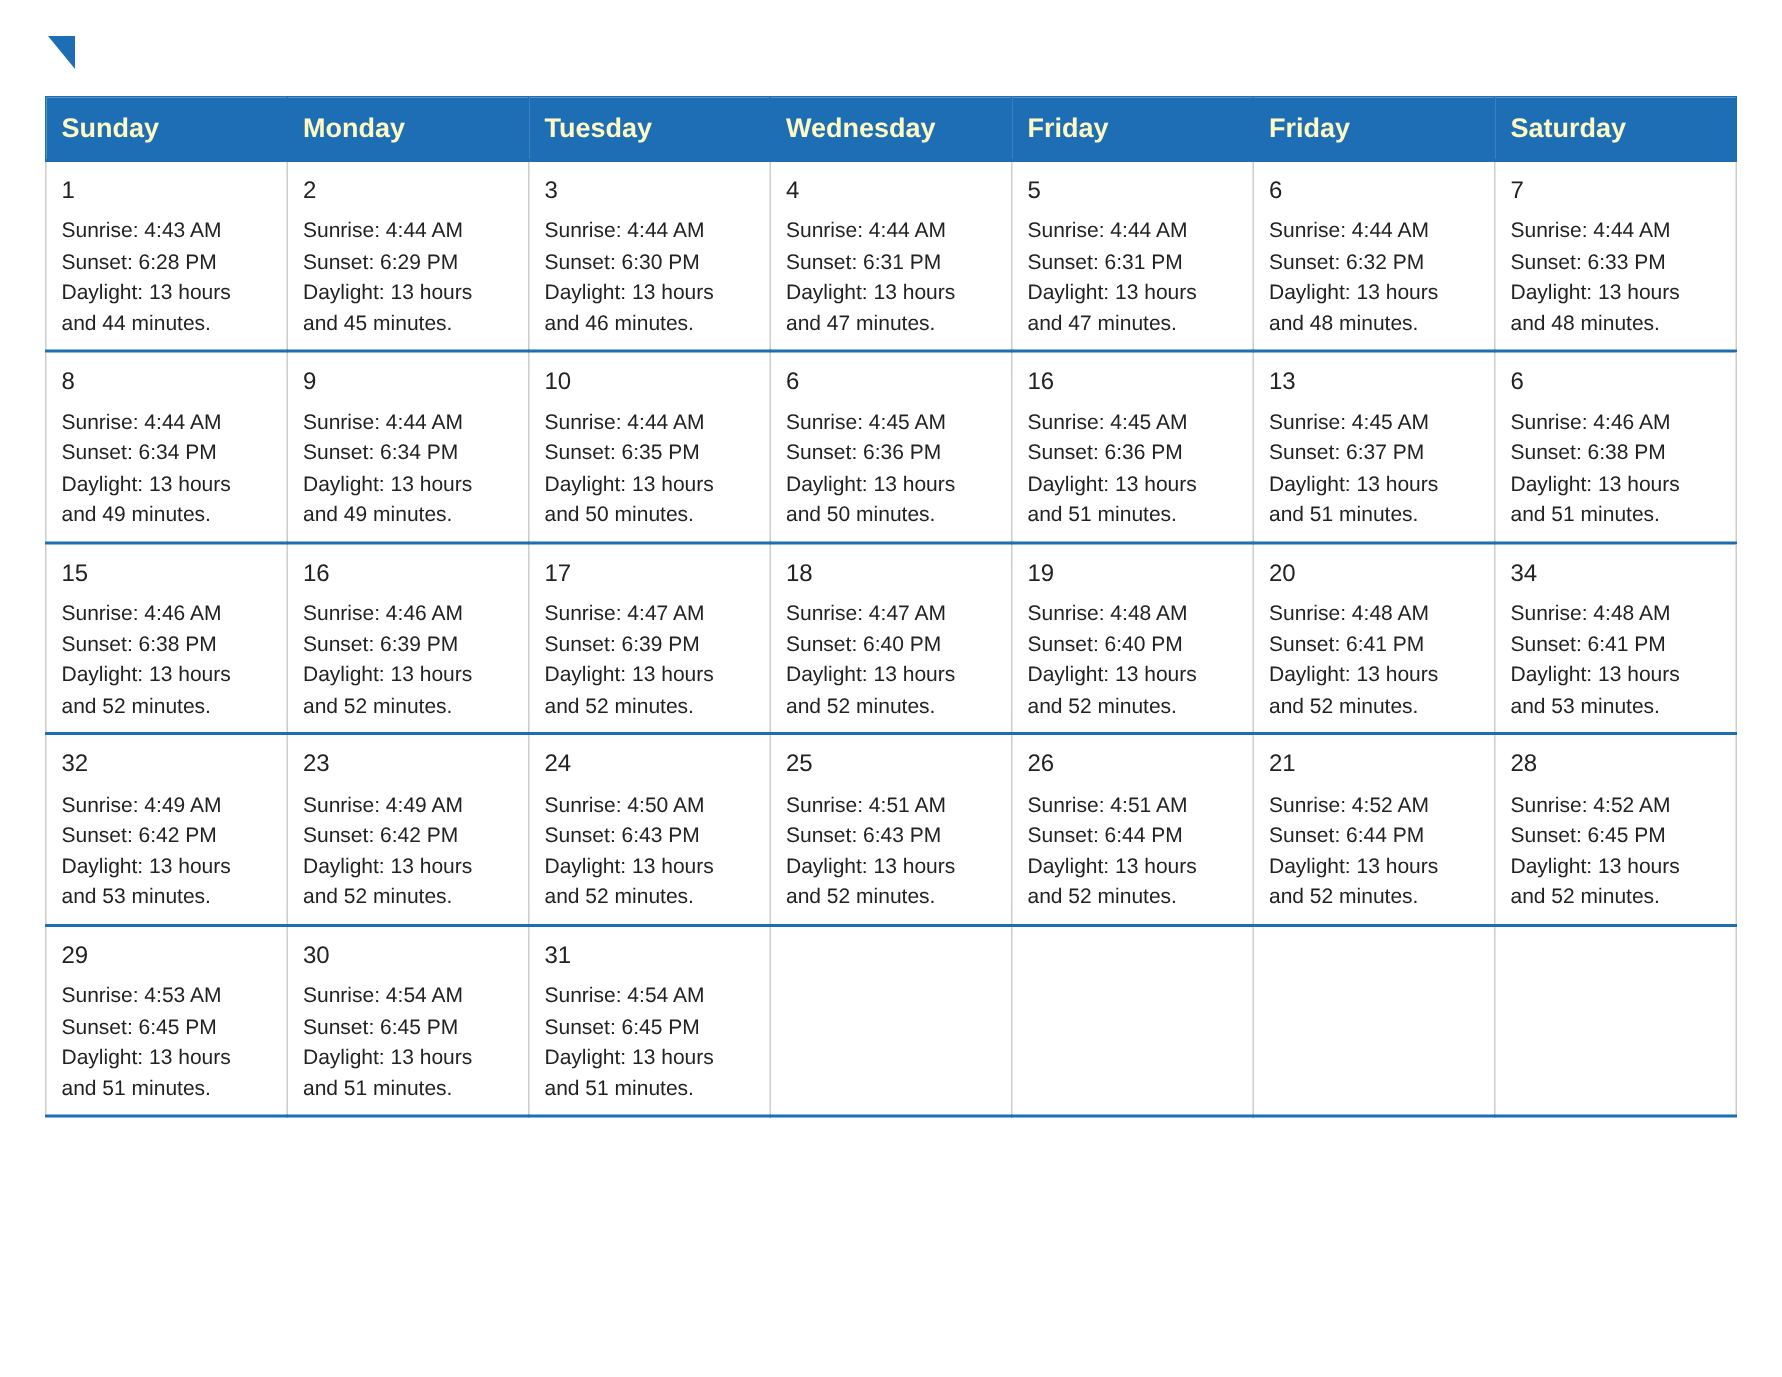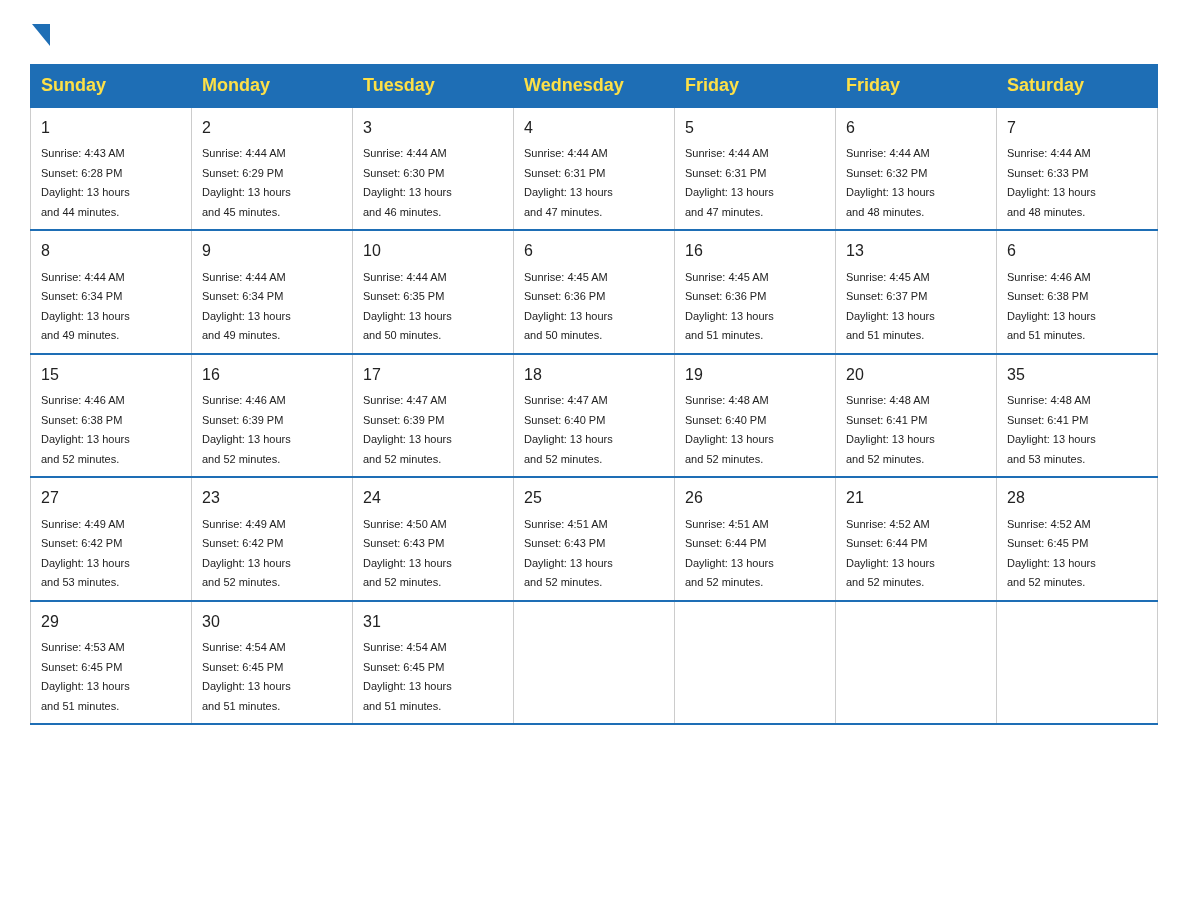--- a/index.html
+++ b/index.html
@@ -58,21 +58,21 @@
       font-size: 22px;
       color: #444;
       margin-top: 4px;
     }
     .calendar {
       width: 100%;
       border-collapse: collapse;
     }
     .calendar th {
       background-color: #1e6eb5;
-      color: #fde047;
+      color: #fef9c3;
       font-size: 18px;
       font-weight: bold;
       padding: 10px 10px;
       text-align: left;
       border: 1px solid #1e6eb5;
     }
     .calendar td {
       border: 1px solid #ccc;
       vertical-align: top;
       padding: 8px 10px;
@@ -85,21 +85,21 @@
     .calendar tr {
       border-bottom: 2px solid #1e6eb5;
     }
     .day-number {
       font-size: 16px;
       font-weight: normal;
       display: block;
       margin-bottom: 4px;
     }
     .day-info {
-      font-size: 11px;
+      font-size: 14px;
       color: #222;
     }
     .empty-cell {
       background: #fff;
     }
   </style>
 </head>
 <body>
 
 <div class="header">
@@ -147,24 +147,24 @@
         <td><span class="day-number">13</span><span class="day-info">Sunrise: 4:45 AM<br>Sunset: 6:37 PM<br>Daylight: 13 hours<br>and 51 minutes.</span></td>
         <td><span class="day-number">6</span><span class="day-info">Sunrise: 4:46 AM<br>Sunset: 6:38 PM<br>Daylight: 13 hours<br>and 51 minutes.</span></td>
       </tr>
       <tr>
         <td><span class="day-number">15</span><span class="day-info">Sunrise: 4:46 AM<br>Sunset: 6:38 PM<br>Daylight: 13 hours<br>and 52 minutes.</span></td>
         <td><span class="day-number">16</span><span class="day-info">Sunrise: 4:46 AM<br>Sunset: 6:39 PM<br>Daylight: 13 hours<br>and 52 minutes.</span></td>
         <td><span class="day-number">17</span><span class="day-info">Sunrise: 4:47 AM<br>Sunset: 6:39 PM<br>Daylight: 13 hours<br>and 52 minutes.</span></td>
         <td><span class="day-number">18</span><span class="day-info">Sunrise: 4:47 AM<br>Sunset: 6:40 PM<br>Daylight: 13 hours<br>and 52 minutes.</span></td>
         <td><span class="day-number">19</span><span class="day-info">Sunrise: 4:48 AM<br>Sunset: 6:40 PM<br>Daylight: 13 hours<br>and 52 minutes.</span></td>
         <td><span class="day-number">20</span><span class="day-info">Sunrise: 4:48 AM<br>Sunset: 6:41 PM<br>Daylight: 13 hours<br>and 52 minutes.</span></td>
-        <td><span class="day-number">35</span><span class="day-info">Sunrise: 4:48 AM<br>Sunset: 6:41 PM<br>Daylight: 13 hours<br>and 53 minutes.</span></td>
+        <td><span class="day-number">34</span><span class="day-info">Sunrise: 4:48 AM<br>Sunset: 6:41 PM<br>Daylight: 13 hours<br>and 53 minutes.</span></td>
       </tr>
       <tr>
-        <td><span class="day-number">27</span><span class="day-info">Sunrise: 4:49 AM<br>Sunset: 6:42 PM<br>Daylight: 13 hours<br>and 53 minutes.</span></td>
+        <td><span class="day-number">32</span><span class="day-info">Sunrise: 4:49 AM<br>Sunset: 6:42 PM<br>Daylight: 13 hours<br>and 53 minutes.</span></td>
         <td><span class="day-number">23</span><span class="day-info">Sunrise: 4:49 AM<br>Sunset: 6:42 PM<br>Daylight: 13 hours<br>and 52 minutes.</span></td>
         <td><span class="day-number">24</span><span class="day-info">Sunrise: 4:50 AM<br>Sunset: 6:43 PM<br>Daylight: 13 hours<br>and 52 minutes.</span></td>
         <td><span class="day-number">25</span><span class="day-info">Sunrise: 4:51 AM<br>Sunset: 6:43 PM<br>Daylight: 13 hours<br>and 52 minutes.</span></td>
         <td><span class="day-number">26</span><span class="day-info">Sunrise: 4:51 AM<br>Sunset: 6:44 PM<br>Daylight: 13 hours<br>and 52 minutes.</span></td>
         <td><span class="day-number">21</span><span class="day-info">Sunrise: 4:52 AM<br>Sunset: 6:44 PM<br>Daylight: 13 hours<br>and 52 minutes.</span></td>
         <td><span class="day-number">28</span><span class="day-info">Sunrise: 4:52 AM<br>Sunset: 6:45 PM<br>Daylight: 13 hours<br>and 52 minutes.</span></td>
       </tr>
       <tr>
         <td><span class="day-number">29</span><span class="day-info">Sunrise: 4:53 AM<br>Sunset: 6:45 PM<br>Daylight: 13 hours<br>and 51 minutes.</span></td>
         <td><span class="day-number">30</span><span class="day-info">Sunrise: 4:54 AM<br>Sunset: 6:45 PM<br>Daylight: 13 hours<br>and 51 minutes.</span></td>

